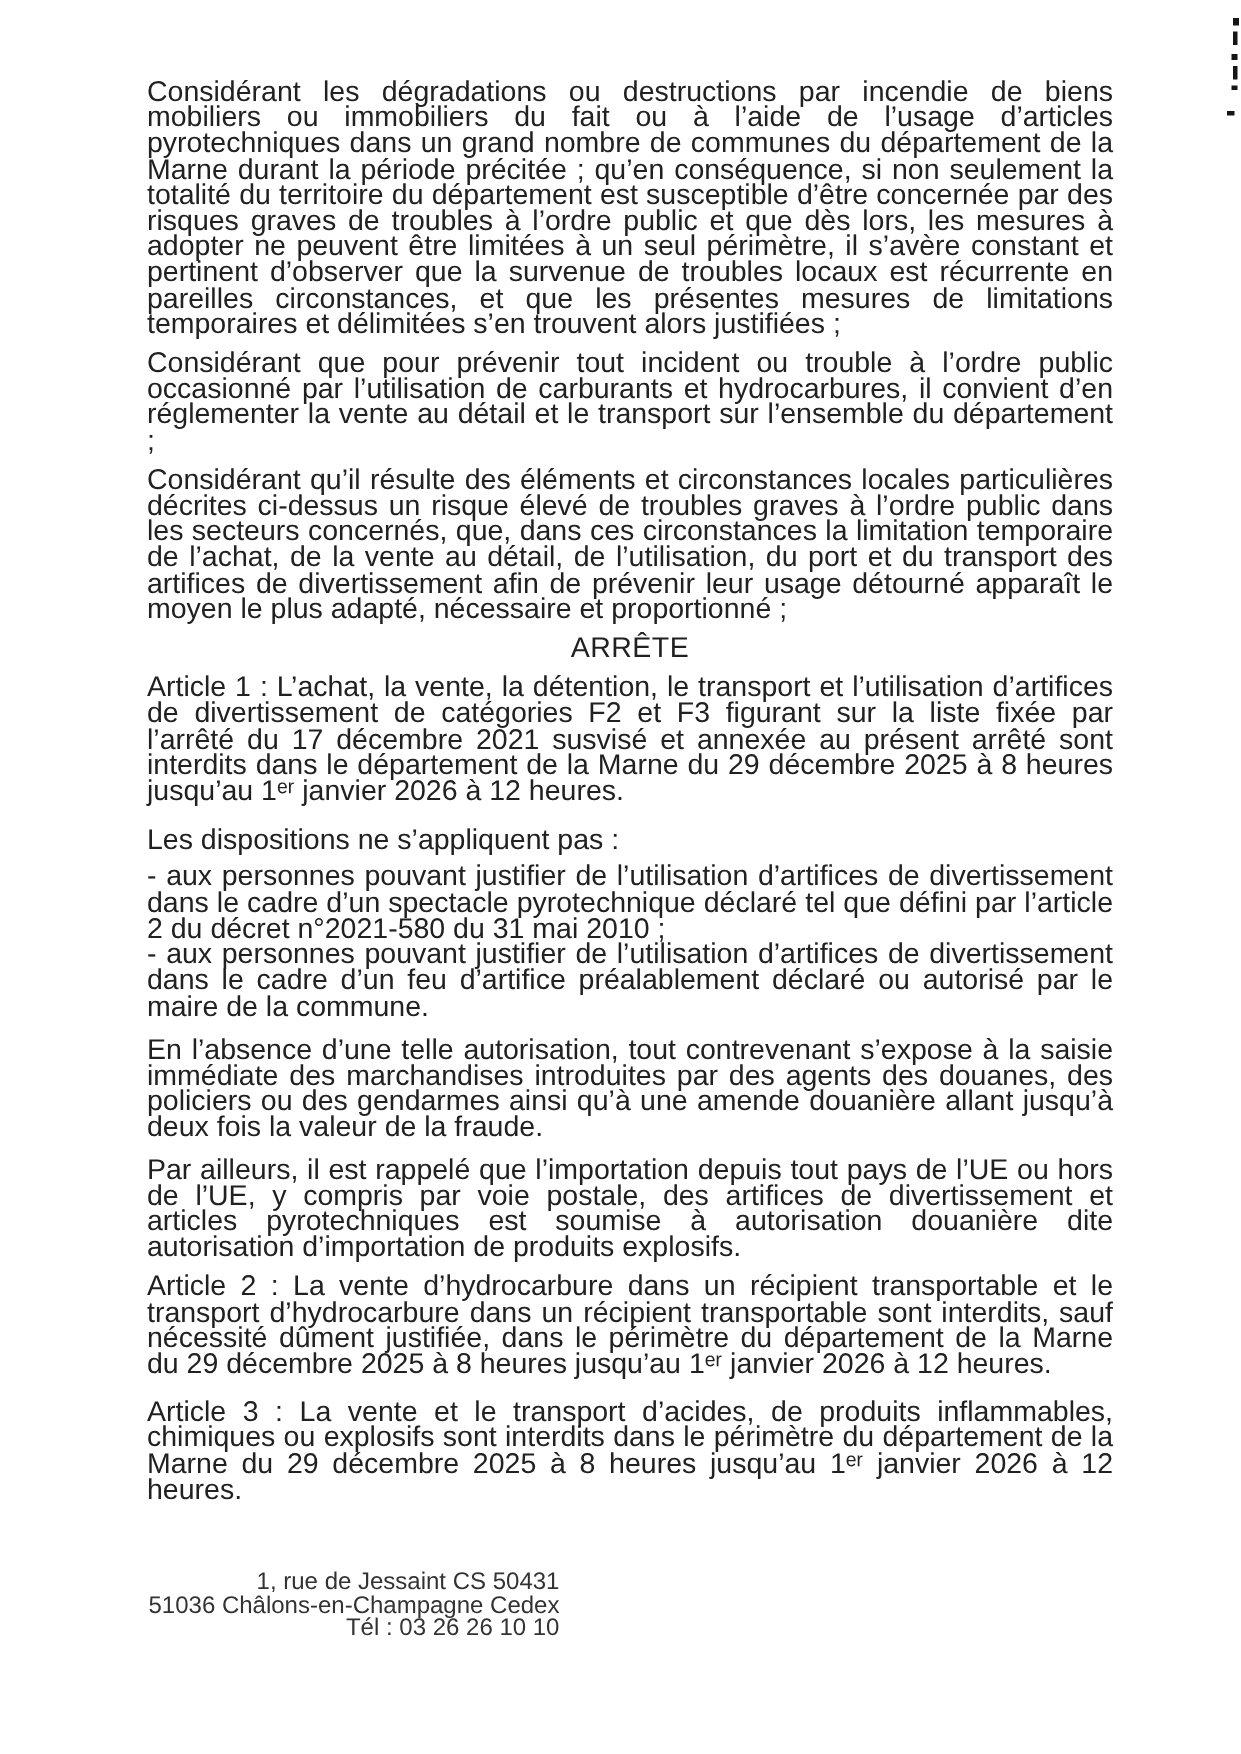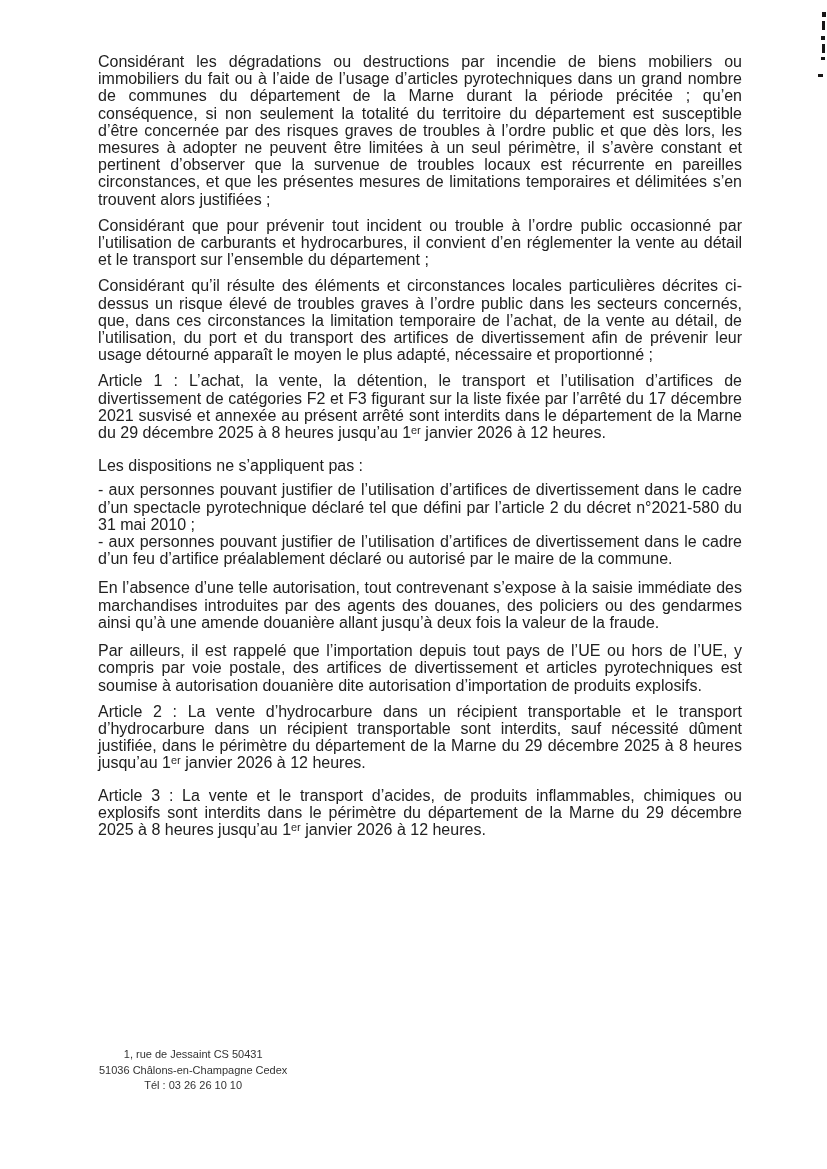--- a/index.html
+++ b/index.html
@@ -18,21 +18,21 @@
   .page {
     position: absolute;
     inset: 0;
     background: #ffffff;
   }
   .content {
     position: absolute;
     left: 98px;
     top: 53px;
     width: 644px;
-    font-size: 16px;
+    font-size: 19px;
     line-height: 17.2px;
     color: #212121;
   }
   .para {
     margin: 0 0 9px 0;
     text-align: justify;
     text-justify: inter-word;
   }
   .para.no-gap { margin-bottom: 0; }
   .mt-16 { margin-top: 16px; }
@@ -46,24 +46,24 @@
     margin: 0 0 9px 0;
     letter-spacing: 0.3px;
   }
   .article-label {
     text-underline-offset: 2px;
   }
   .footer {
     position: absolute;
     left: 99px;
     top: 1047px;
-    font-size: 11px;
+    font-size: 16px;
     line-height: 15.5px;
     color: #333333;
-    text-align: center;
+    text-align: right;
   }
   .scan-mark {
     position: absolute;
     background: #161616;
   }
   .scan-mark.m1 { left: 822px; top: 12px; width: 4px; height: 5px; }
   .scan-mark.m2 { left: 822px; top: 21px; width: 3px; height: 9px; }
   .scan-mark.m3 { left: 821px; top: 36px; width: 4px; height: 4px; }
   .scan-mark.m4 { left: 822px; top: 44px; width: 3px; height: 9px; }
   .scan-mark.m5 { left: 821px; top: 57px; width: 4px; height: 3px; }
@@ -76,20 +76,21 @@
 
   <div class="content">
 
     <p class="para">Considérant les dégradations ou destructions par incendie de biens mobiliers ou immobiliers du fait ou à l’aide de l’usage d’articles pyrotechniques dans un grand nombre de communes du département de la Marne durant la période précitée ; qu’en conséquence, si non seulement la totalité du territoire du département est susceptible d’être concernée par des risques graves de troubles à l’ordre public et que dès lors, les mesures à adopter ne peuvent être limitées à un seul périmètre, il s’avère constant et pertinent d’observer que la survenue de troubles locaux est récurrente en pareilles circonstances, et que les présentes mesures de limitations temporaires et délimitées s’en trouvent alors justifiées ;</p>
 
     <p class="para">Considérant que pour prévenir tout incident ou trouble à l’ordre public occasionné par l’utilisation de carburants et hydrocarbures, il convient d’en réglementer la vente au détail et le transport sur l’ensemble du département ;</p>
 
     <p class="para">Considérant qu’il résulte des éléments et circonstances locales particulières décrites ci-dessus un risque élevé de troubles graves à l’ordre public dans les secteurs concernés, que, dans ces circonstances la limitation temporaire de l’achat, de la vente au détail, de l’utilisation, du port et du transport des artifices de divertissement afin de prévenir leur usage détourné apparaît le moyen le plus adapté, nécessaire et proportionné ;</p>
 
 
+    <p class="heading-center">ARRÊTE</p>
 
     <p class="para"><span class="article-label">Article 1</span><span> : </span><span>L’achat, la vente, la détention, le transport et l’utilisation d’artifices de divertissement de catégories F2 et F3 figurant sur la liste fixée par l’arrêté du 17 décembre 2021 susvisé et annexée au présent arrêté sont interdits dans le département de la Marne du 29 décembre 2025 à 8 heures jusqu’au 1ᵉʳ janvier 2026 à 12 heures.</span></p>
 
 
     <p class="para mt-16 mb-20">Les dispositions ne s’appliquent pas :</p>
 
     <p class="para no-gap">- aux personnes pouvant justifier de l’utilisation d’artifices de divertissement dans le cadre d’un spectacle pyrotechnique déclaré tel que défini par l’article 2 du décret n°2021-580 du 31 mai 2010 ;</p>
     <p class="para">- aux personnes pouvant justifier de l’utilisation d’artifices de divertissement dans le cadre d’un feu d’artifice préalablement déclaré ou autorisé par le maire de la commune.</p>
 
     <p class="para mt-12">En l’absence d’une telle autorisation, tout contrevenant s’expose à la saisie immédiate des marchandises introduites par des agents des douanes, des policiers ou des gendarmes ainsi qu’à une amende douanière allant jusqu’à deux fois la valeur de la fraude.</p>

